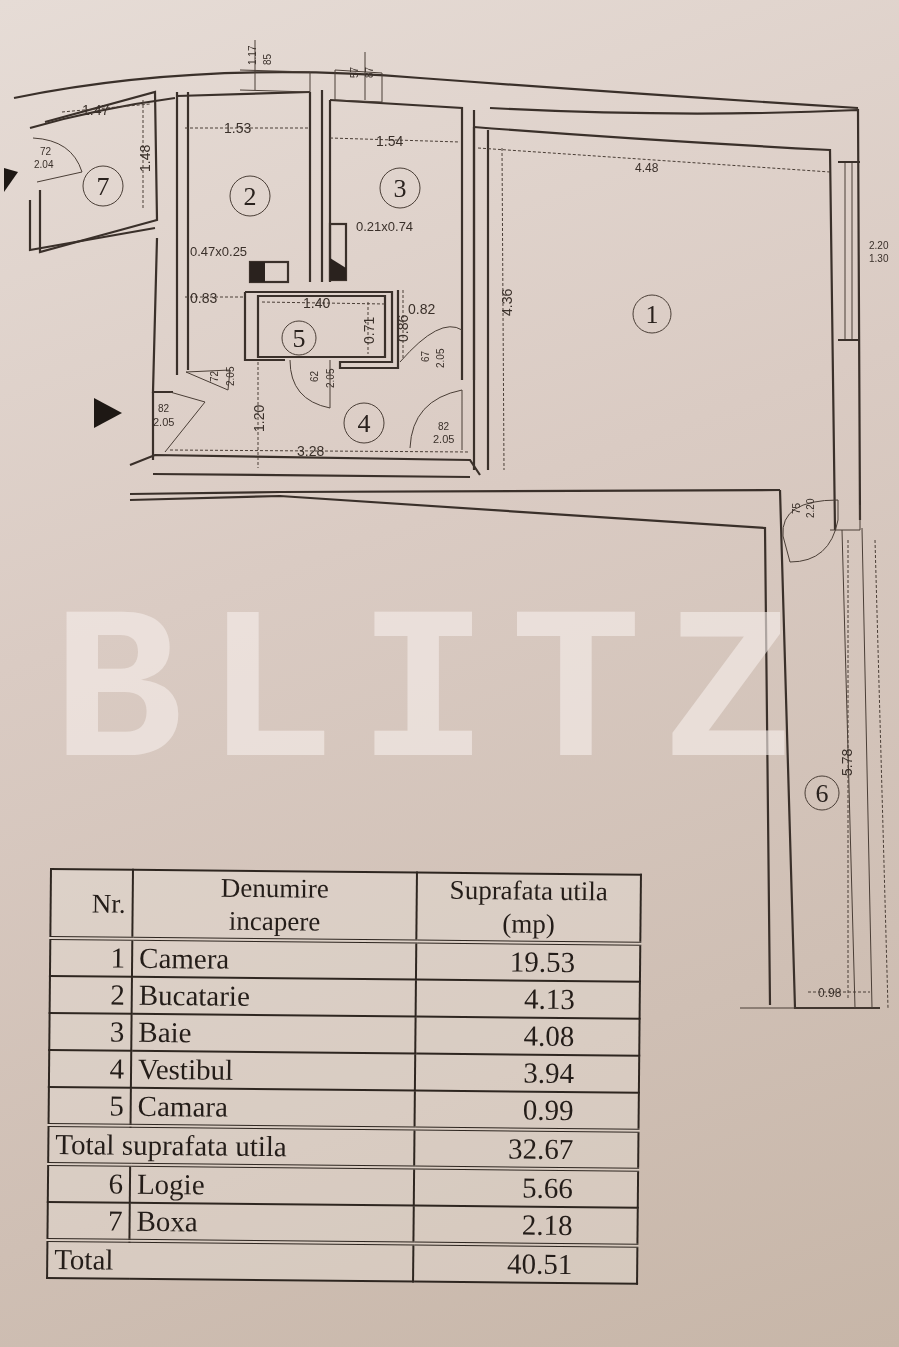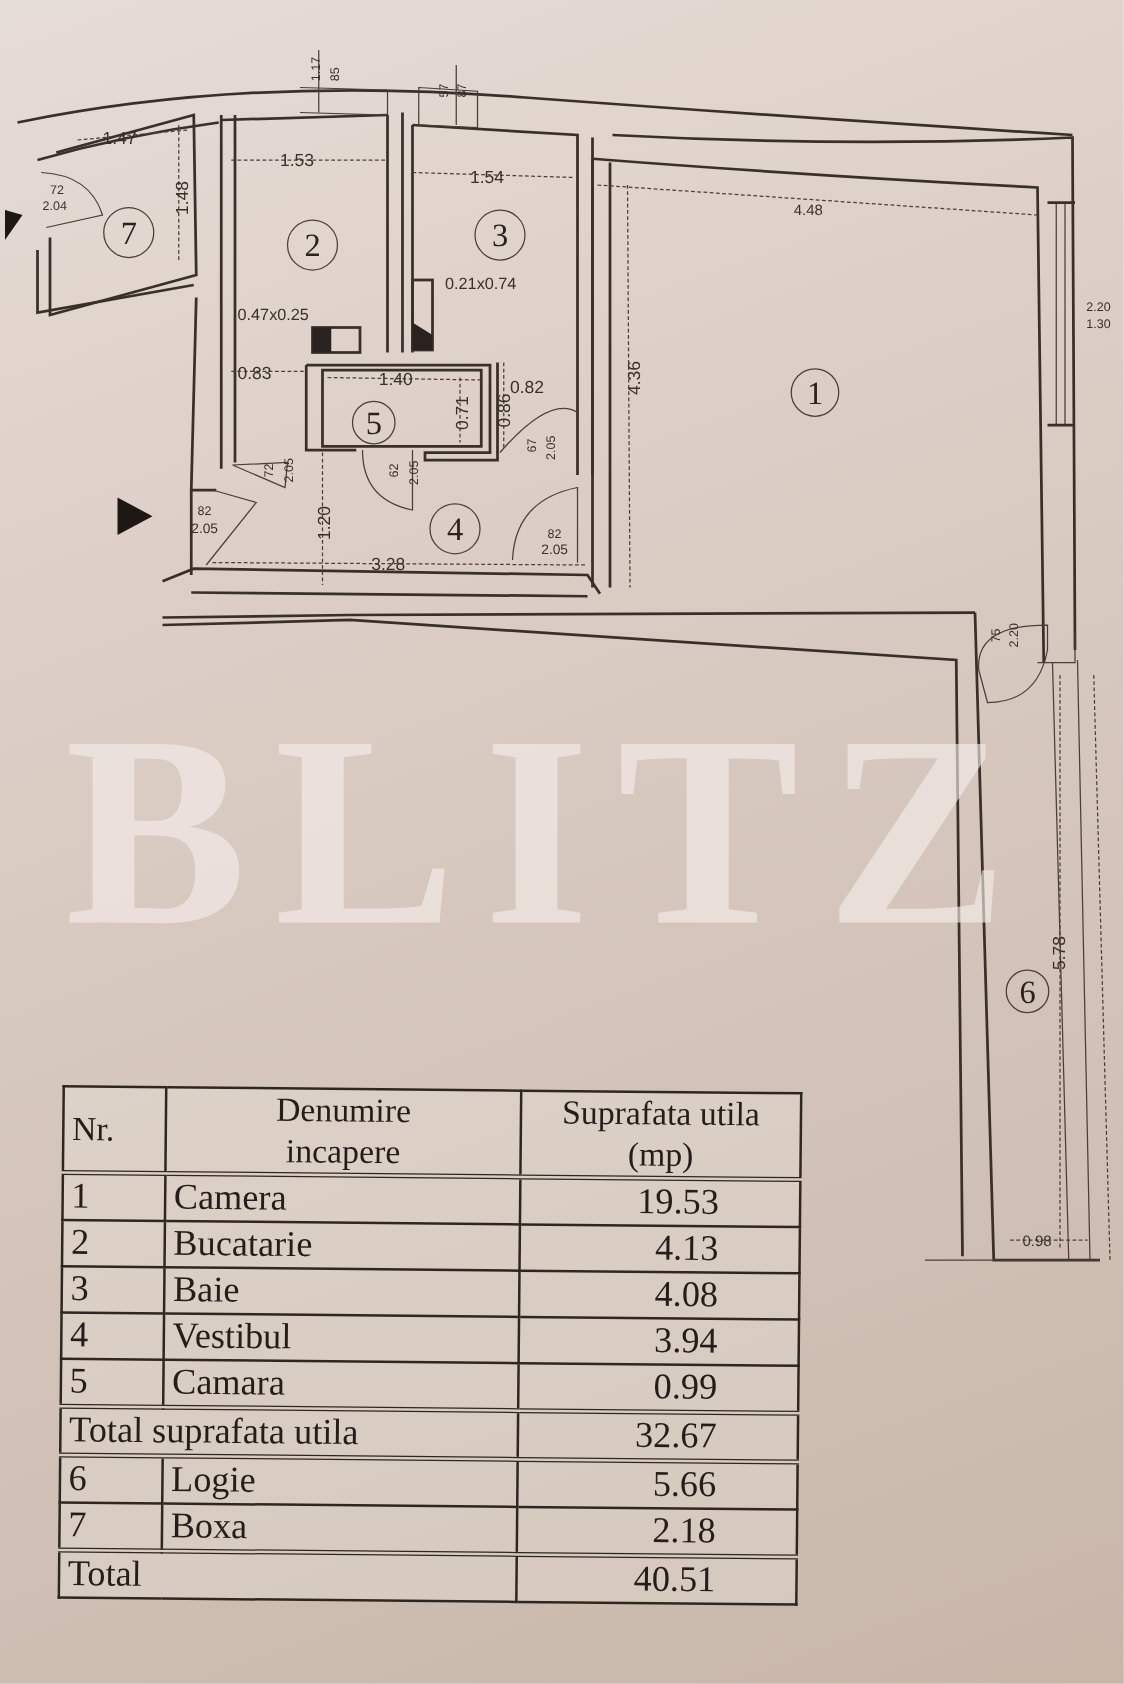--- a/index.html
+++ b/index.html
@@ -11,40 +11,40 @@
   }
   #plan { position: absolute; left: 0; top: 0; }
   .dim { font-family: "Liberation Sans", sans-serif; font-size: 14px; fill: #3a302a; }
   .dim-s { font-family: "Liberation Sans", sans-serif; font-size: 10px; fill: #3a302a; }
   .roomnum { font-family: "Liberation Serif", serif; font-size: 26px; fill: #2a221e; }
   .wall { fill: none; stroke: #3a302a; stroke-width: 2.2; }
   .thin { fill: none; stroke: #4a3e36; stroke-width: 1; }
   .dash { fill: none; stroke: #4a3e36; stroke-width: 1; stroke-dasharray: 3 2; }
 
   .watermark {
-    position: absolute; left: 52px; top: 557px;
-    font-family: Liberation Serif, serif; font-weight: bold;
+    position: absolute; left: 52px; top: 588px;
+    font-family: Liberation Mono, monospace; font-weight: bold;
     font-size: 218px; line-height: 1; letter-spacing: 22px;
     color: rgba(245, 238, 234, 0.62);
     pointer-events: none;
   }
 
   .area-table {
     position: absolute; left: 50px; top: 868px; width: 592px;
     border: 2px solid #2e2620; border-collapse: collapse;
     font-family: "Liberation Serif", serif; color: #241d19;
     background: rgba(236, 228, 222, 0.35);
     transform: rotate(0.55deg); transform-origin: left top;
   }
   .area-table td, .area-table th {
     border: 2px solid #2e2620; padding: 0 6px; font-weight: normal;
   }
   .area-table th { font-size: 27px; line-height: 33px; }
   .area-table td { font-size: 29px; line-height: 35px; height: 34px; }
-  .c-nr { width: 68px; text-align: left; }
+  .c-nr { width: 68px; text-align: right; }
   .c-name { width: 270px; text-align: left; }
   .c-area { text-align: right; padding-right: 64px !important; }
   .hdr-area { text-align: center; }
   .sum-row td { border-top: 4px double #2e2620; }
 </style>
 </head>
 <body>
 
 <svg id="plan" width="899" height="1347" viewBox="0 0 899 1347" xmlns="http://www.w3.org/2000/svg">
 

